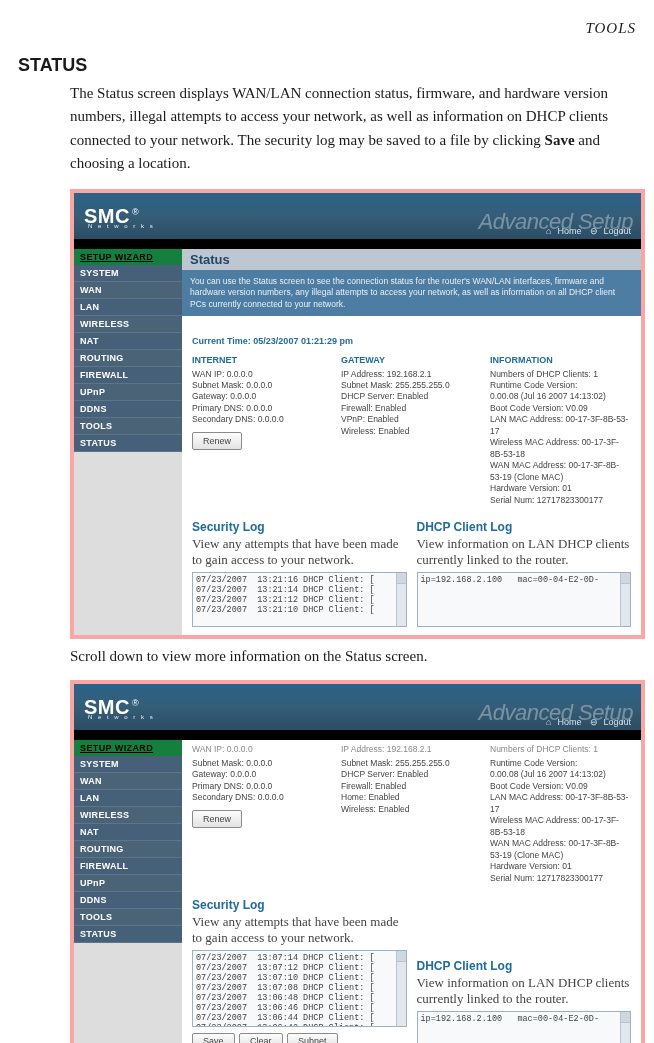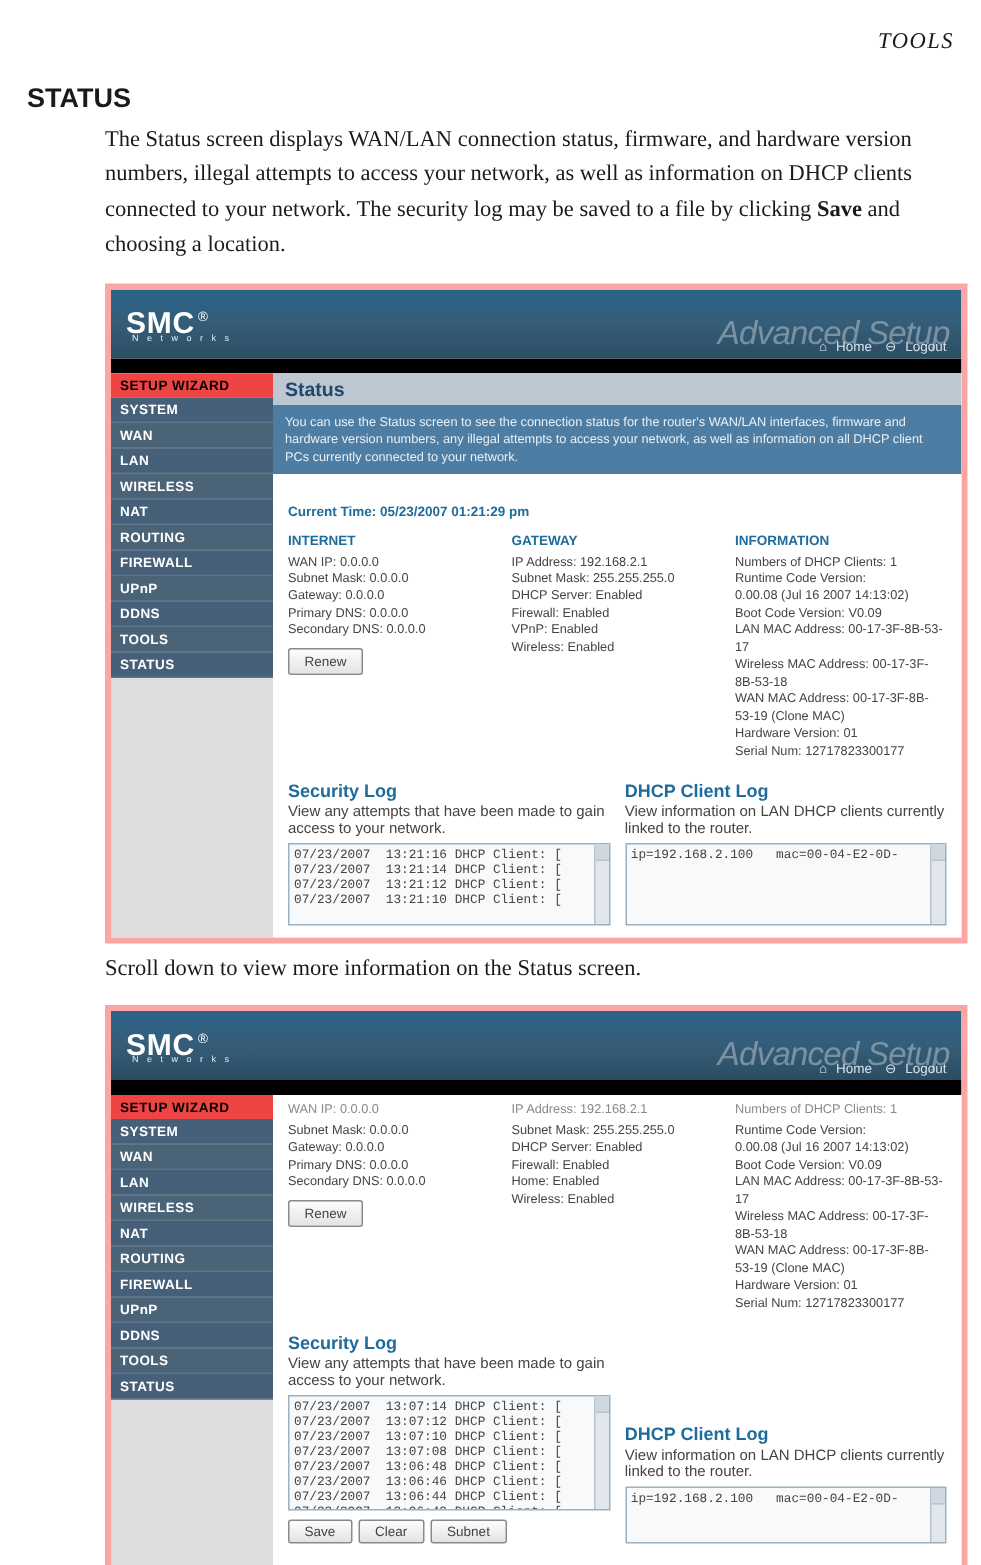--- a/index.html
+++ b/index.html
@@ -81,23 +81,24 @@
   .shot .black-strip { height: 10px; background: #000; }
 
   
   .shot .body {
     display: flex;
     align-items: stretch;
   }
   
   .sidebar { width: 108px; flex: none; background: #ddd; }
   .setup-wiz {
-    background: #ef4444; color: #000; font-weight: bold;
+    background: #15803d; color: #000; font-weight: bold;
     font-size: 9px; padding: 3px 6px; letter-spacing: .4px;
     font-family: Arial;
+    text-decoration: underline;
   }
   .nav-item {
     background: #4a6377;
     color: #fff;
     font-size: 9px;
     font-weight: bold;
     font-family: Arial;
     padding: 3px 6px;
     border-bottom: 1px solid #5c7589;
     cursor: pointer;
@@ -152,21 +153,21 @@
     cursor: pointer;
   }
   .logs {
     display: flex; gap: 10px; margin-top: 14px; align-items: flex-end;
   }
   .logcol { flex: 1; }
   .logcol h3 {
     margin: 0 0 2px 0; font-size: 12px; font-family: Arial;
     font-weight: bold; color: #1f6b9b;
   }
-  .logcol .desc { font-size: 10px; margin-bottom: 4px; }
+  .logcol .desc { font-size: 13px; margin-bottom: 4px; font-family: Liberation Serif, serif; }
   .txtbox {
     border: 1px solid #9cb1c2;
     background: #f7f9fb;
     font-family: "Courier New", monospace;
     font-size: 8.5px;
     padding: 2px 3px;
     white-space: pre;
     overflow: hidden;
     height: 55px;
     position: relative;

